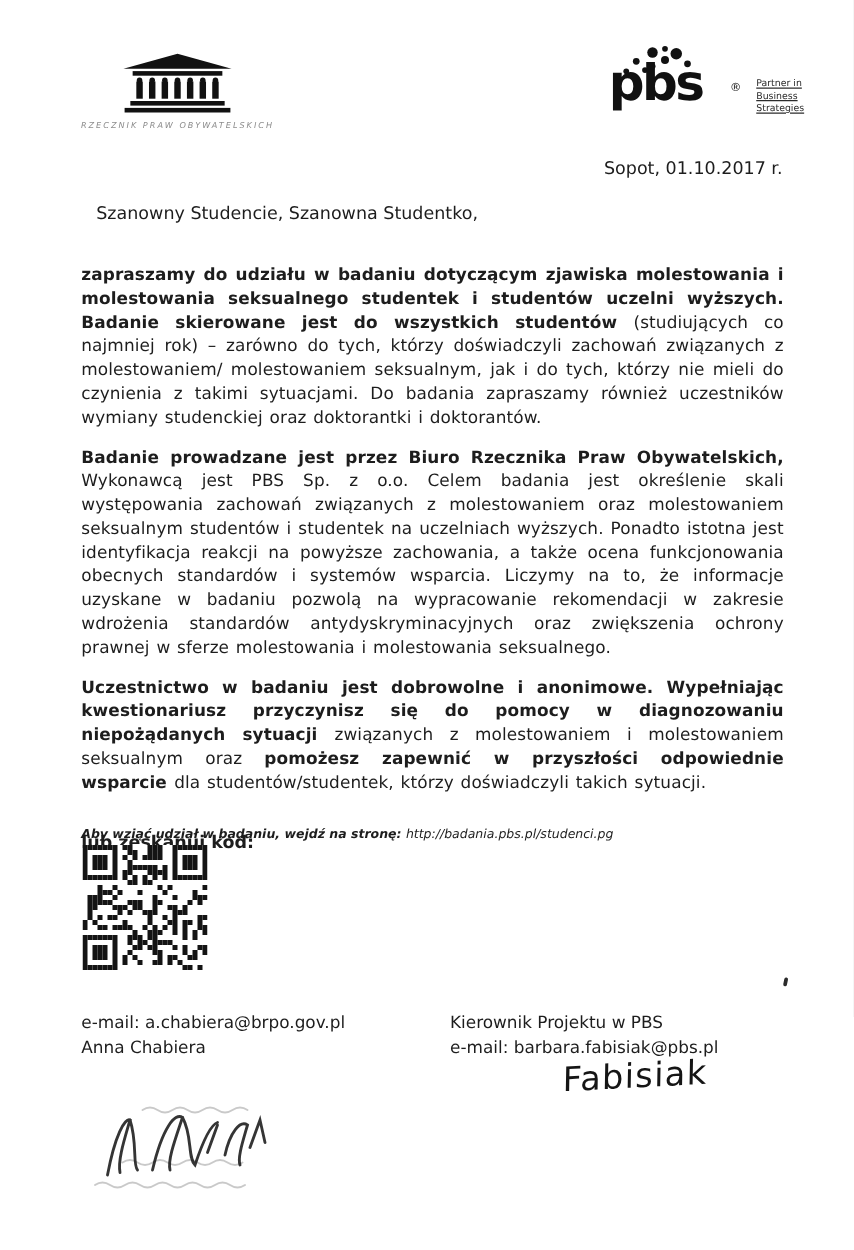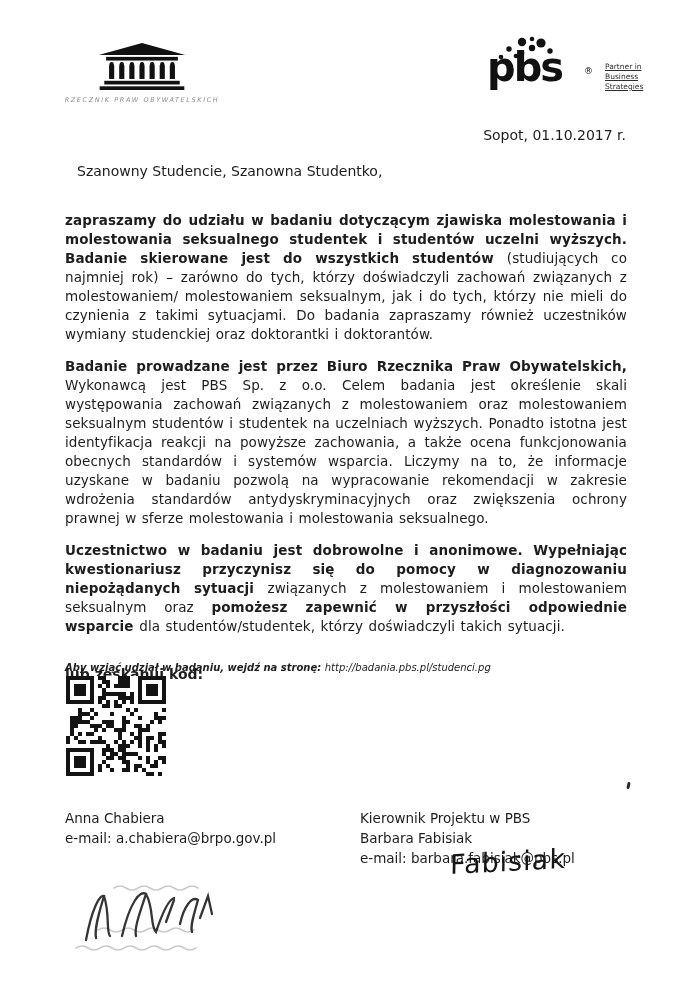--- a/index.html
+++ b/index.html
@@ -402,26 +402,25 @@
       <rect x="16" y="96" width="4" height="4" fill="#141414"></rect>
       <rect x="20" y="96" width="4" height="4" fill="#141414"></rect>
       <rect x="24" y="96" width="4" height="4" fill="#141414"></rect>
       <rect x="80" y="96" width="4" height="4" fill="#141414"></rect>
       <rect x="84" y="96" width="4" height="4" fill="#141414"></rect>
       <rect x="92" y="96" width="4" height="4" fill="#141414"></rect>
     </svg>
 
 
   <div class="contact-col contact-left">
+    <div>e-mail: a.chabiera@brpo.gov.pl</div>
     <div>Anna Chabiera</div>
-    <div>e-mail: a.chabiera@brpo.gov.pl</div>
   </div>
   <div class="contact-col contact-right">
     <div>Kierownik Projektu w PBS</div>
-    <div>Barbara Fabisiak</div>
     <div>e-mail: barbara.fabisiak@pbs.pl</div>
   </div>
 
   <div class="sig-fabisiak">Fabisiak</div>
 
   <svg class="stamp" width="230" height="100" viewBox="0 0 230 100">
     <g stroke="#8a8a8a" stroke-width="1.6" fill="none" opacity="0.45" stroke-linecap="round">
       <path d="M44 14 q6 -4 12 0 q6 4 12 0 q6 -4 12 0 q6 4 12 0 q6 -4 12 0 q6 4 12 0 q6 -4 12 0"></path>
       <path d="M28 56 q6 -4 12 0 q6 4 12 0 q6 -4 12 0 q6 4 12 0 q6 -4 12 0 q6 4 12 0 q6 -4 12 0 q6 4 12 0"></path>
       <path d="M6 74 q6 -4 12 0 q6 4 12 0 q6 -4 12 0 q6 4 12 0 q6 -4 12 0 q6 4 12 0 q6 -4 12 0 q6 4 12 0 q6 -4 12 0 q6 4 12 0"></path>

